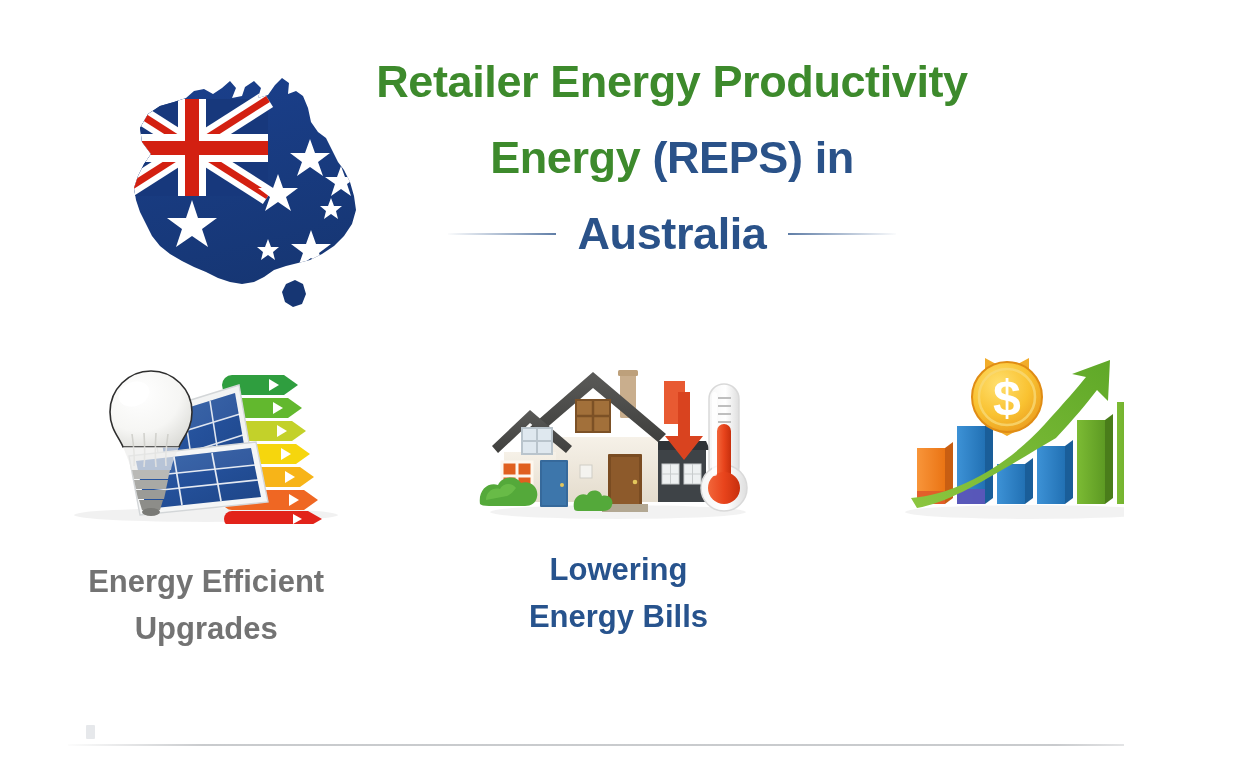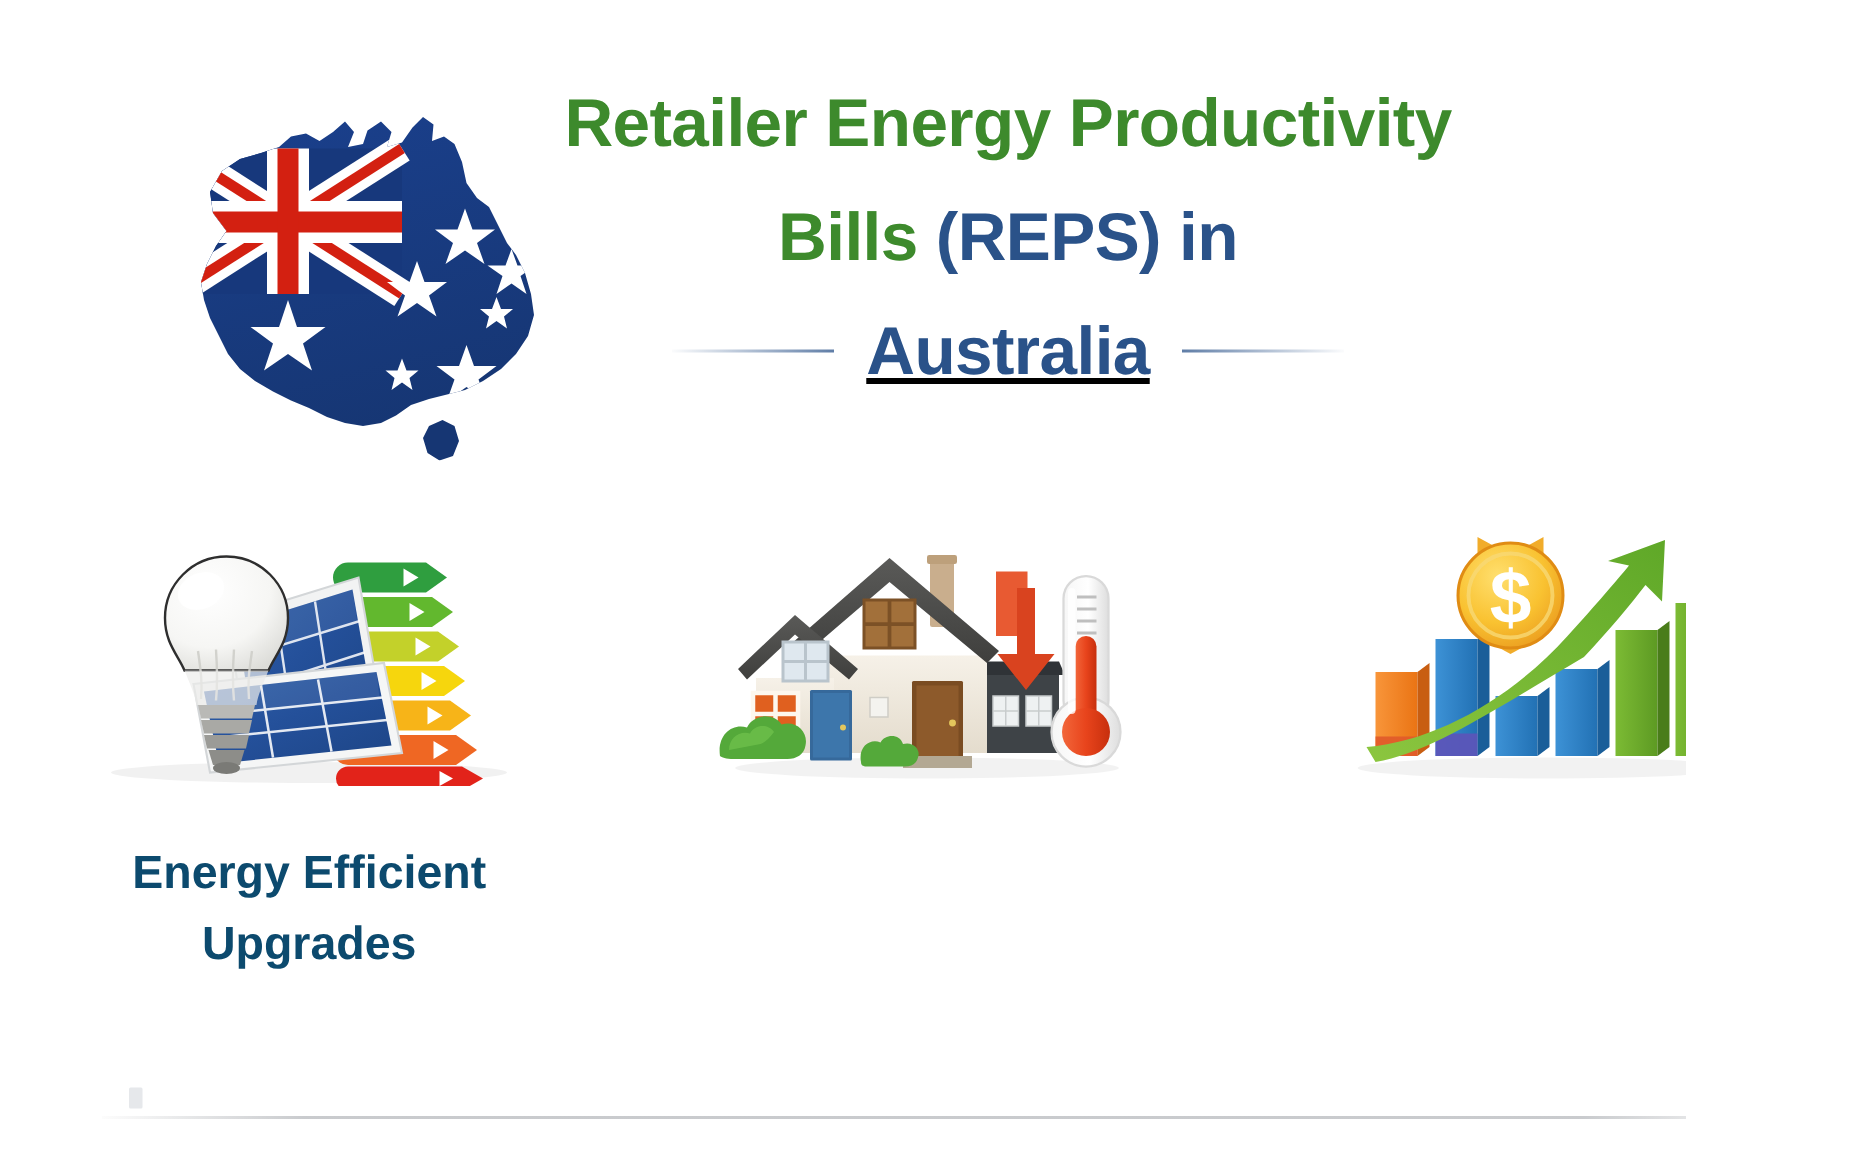--- a/index.html
+++ b/index.html
@@ -54,21 +54,20 @@
   }
   .t-green { color: #3d8a2c; }
   .t-blue  { color: #2a5289; text-align: center; }
 
   .rule-line {
     position: relative;
     display: flex;
     align-items: center;
     justify-content: center;
     gap: 22px;
-    text-decoration: underline;
   }
   .rule {
     display: block;
     width: 108px;
     height: 2px;
     flex: 0 0 108px;
   }
   .rule.left {
     background: linear-gradient(to right, rgba(42,82,137,0.02), rgba(42,82,137,0.75));
   }
@@ -99,21 +98,21 @@
   .feature-art svg { display: block; width: 100%; height: 100%; }
   .feature-caption {
     margin-top: 22px;
     text-align: center;
     font-family: "Liberation Sans", sans-serif;
     font-weight: bold;
     font-size: 31px;
     line-height: 47px;
     white-space: pre-line;
   }
-  .cap-green { color: #0c4a6e; margin-top: 34px; }
+  .cap-green { color: #737373; margin-top: 34px; }
   .cap-blue  { color: #27538d; }
 
   
   .footer-rule {
     position: absolute;
     left: 68px;
     top: 744px;
     width: 1122px;
     height: 2px;
     background: linear-gradient(to right, rgba(200,200,200,0.05), rgba(198,200,203,0.95) 12%, rgba(198,200,203,0.95) 88%, rgba(200,200,200,0.05));
@@ -192,21 +191,21 @@
             <polygon points="249,140 252,148 260,148 254,153 256,161 249,156 242,161 244,153 238,148 246,148"></polygon>
             <polygon points="229,172 234,186 249,186 237,195 242,209 229,200 216,209 221,195 209,186 224,186"></polygon>
             <polygon points="186,181 189,189 197,189 191,194 193,202 186,197 179,202 181,194 175,189 183,189"></polygon>
           </g>
         </g>
       </svg>
     </div>
 
     <div class="title-block">
       <div class="title-line t-green">Retailer Energy Productivity</div>
-      <div class="title-line"><span class="t-green">Bills </span><span class="t-blue">(REPS) in</span></div>
+      <div class="title-line"><span class="t-green">Energy </span><span class="t-blue">(REPS) in</span></div>
       <div class="title-line rule-line">
         <span class="rule left"></span>
         <span class="t-blue">Australia</span>
         <span class="rule right"></span>
       </div>
     </div>
   </div>
 
   <div class="features">
 
@@ -411,20 +410,22 @@
             <g stroke="#bfbfbf" stroke-width="2">
               <line x1="250" y1="46" x2="263" y2="46"></line>
               <line x1="250" y1="54" x2="263" y2="54"></line>
               <line x1="250" y1="62" x2="263" y2="62"></line>
               <line x1="250" y1="70" x2="263" y2="70"></line>
             </g>
             <rect x="244" y="40" width="5" height="84" rx="2.5" fill="#ffffff" opacity="0.8"></rect>
           </g>
         </svg>
       </div>
+      <div class="feature-caption cap-blue">Lowering
+Energy Bills</div>
     </div>
 
     <div class="feature">
       <div class="feature-art">
         <svg viewBox="0 0 300 172" xmlns="http://www.w3.org/2000/svg">
           <defs>
             <linearGradient id="orangeG" x1="0" y1="0" x2="1" y2="0">
               <stop offset="0%" stop-color="#f8953a"></stop>
                 <stop offset="100%" stop-color="#ea7414"></stop>
             </linearGradient>

